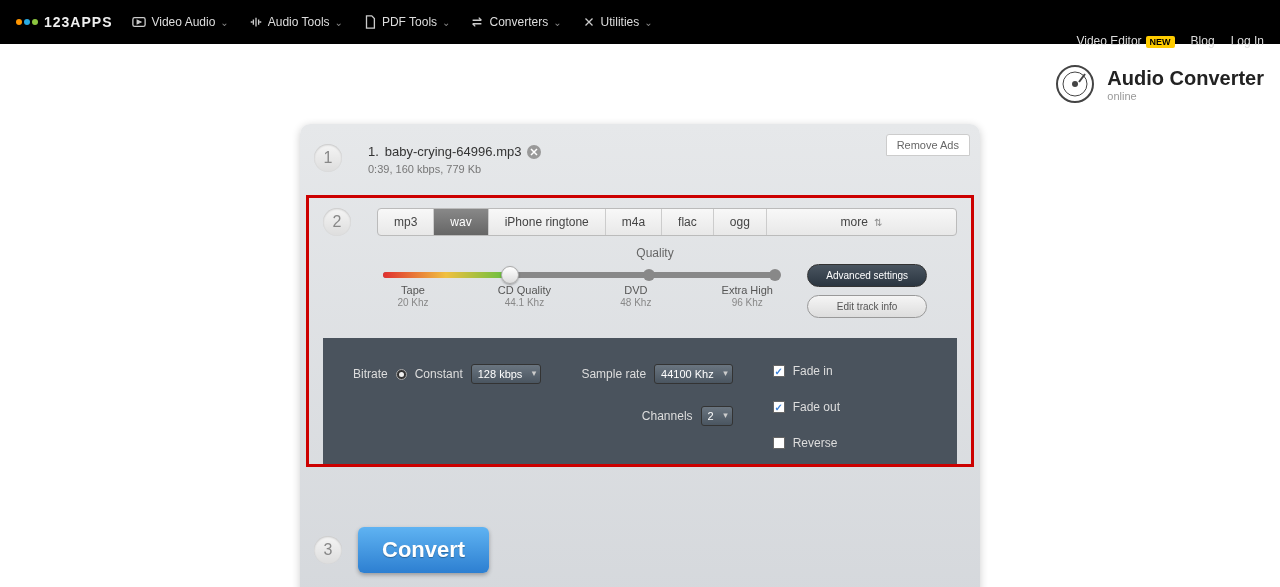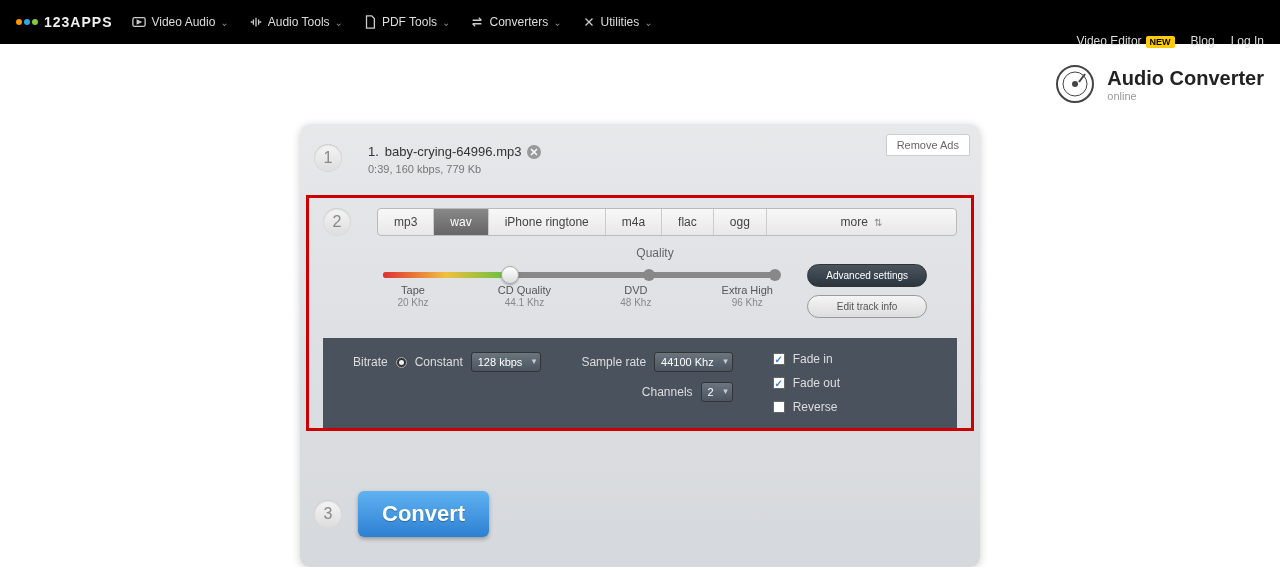--- a/index.html
+++ b/index.html
@@ -61,21 +61,21 @@
 .slider-fill { position: absolute; left: 0; top: 0; height: 6px; width: 32%; background: linear-gradient(90deg,#e03030,#f0c040,#60c040); border-radius: 3px; }
 .slider-thumb { position: absolute; top: -6px; width: 18px; height: 18px; border-radius: 50%; background: linear-gradient(180deg,#fff,#ddd); border: 1px solid #aaa; box-shadow: 0 1px 2px rgba(0,0,0,0.3); }
 .slider-tick { position: absolute; top: -3px; width: 12px; height: 12px; border-radius: 50%; background: #888; }
 .slider-labels { display: flex; justify-content: space-between; font-size: 11px; color: #555; text-align: center; }
 .slider-labels > div { width: 60px; }
 .slider-labels .sub { font-size: 10px; color: #888; }
 
 
 .adv-panel { background: #4a535d; color: #ddd; padding: 14px 30px 14px 30px; display: flex; gap: 40px; font-size: 12px; }
 .adv-col { display: flex; flex-direction: column; gap: 10px; }
-.adv-row { display: flex; align-items: center; gap: 8px; }
+.adv-row { display: flex; align-items: center; gap: 8px; margin-top: 12px; }
 .adv-select { background: linear-gradient(180deg,#6a7580,#4a5560); color: #fff; border: 1px solid #333; border-radius: 3px; padding: 3px 18px 3px 6px; font-size: 11px; position: relative; cursor: pointer; }
 .adv-select::after { content: '▾'; position: absolute; right: 4px; top: 3px; font-size: 9px; color: #ccc; }
 .adv-radio { width: 11px; height: 11px; border-radius: 50%; border: 1px solid #aaa; background: #333; display: inline-block; cursor: pointer; }
 .adv-radio.checked::after { content: ''; display: block; width: 5px; height: 5px; border-radius: 50%; background: #eee; margin: 2px auto; }
 .adv-check { width: 12px; height: 12px; background: #fff; border: 1px solid #666; display: inline-flex; align-items: center; justify-content: center; cursor: pointer; }
 .adv-check.checked::after { content: '✓'; color: #3a7fd5; font-size: 10px; font-weight: bold; }
 
 
 .step3 { display: flex; align-items: center; gap: 16px; padding: 60px 14px 0 14px; }
 .convert-btn { background: linear-gradient(180deg,#5fb3f2,#2d7fd1); color: #fff; font-size: 22px; font-weight: bold; border: none; border-radius: 6px; padding: 10px 24px; cursor: pointer; box-shadow: 0 2px 4px rgba(0,0,0,0.3); text-shadow: 0 1px 1px rgba(0,0,0,0.3); }

